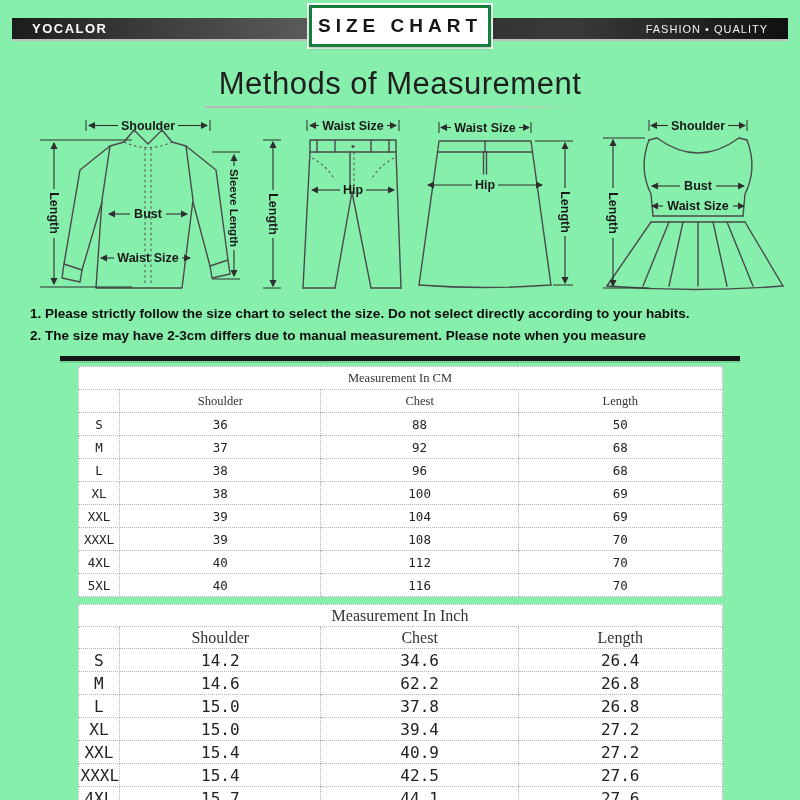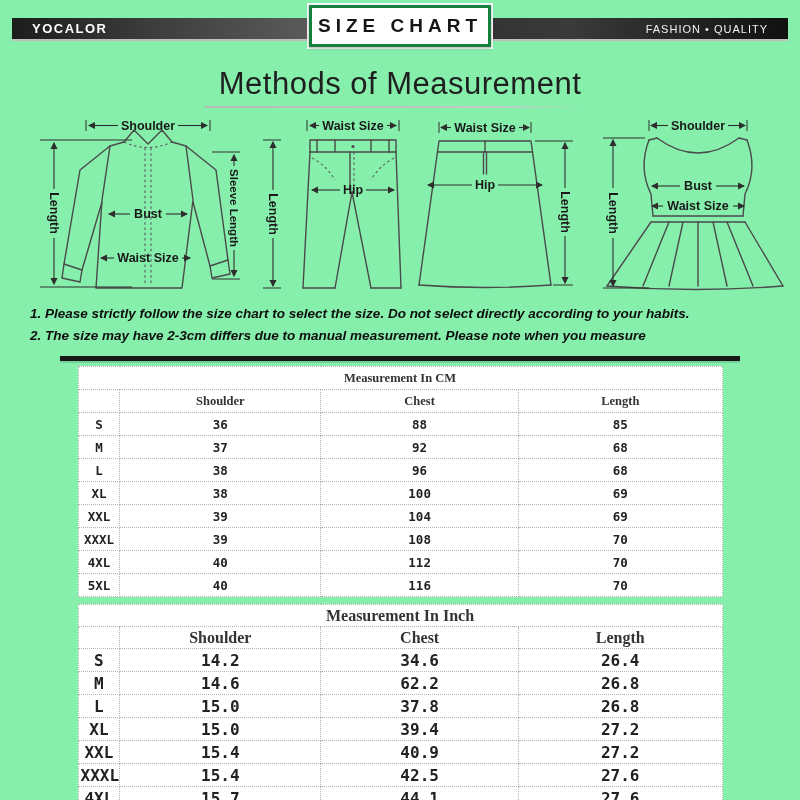--- a/index.html
+++ b/index.html
@@ -24,27 +24,27 @@
           background:linear-gradient(90deg,#b9b9b9,#c6c6c6 75%,rgba(200,200,200,0));}
   
   .diagrams{display:flex;justify-content:space-between;margin:8px 14px 0 14px;height:181px;}
   .g{stroke:#4a4a4a;fill:none;stroke-width:1.4;stroke-linejoin:round;stroke-linecap:round;}
   .gd{stroke:#5a5a5a;fill:none;stroke-width:1.1;stroke-dasharray:2.5 2.8;}
   .dim{stroke:#2e2e2e;stroke-width:1.1;fill:none;}
   .tick{stroke:#2e2e2e;stroke-width:1;}
   .lbl{font:700 12.5px "Liberation Sans",sans-serif;fill:#1a1a1a;}
   .lbl.sm{font-size:11.5px;}
   
-  .notes{margin:6px 0 0 30px;font-size:13.5px;font-weight:bold;color:#0e0e0e;line-height:22px;font-style:italic;}
+  .notes{margin:6px 0 0 30px;font-size:13.5px;font-weight:bold;color:#0e0e0e;line-height:22px;}
   
   .table-rule{width:680px;height:5px;background:#171717;margin:9px auto 0 auto;
           box-shadow:0 2px 0 rgba(0,0,0,.12);}
   .tables{width:645px;margin:5px auto 0 auto;}
   table.size-table{width:100%;border-collapse:collapse;background:#fff;table-layout:fixed;
-          font-family:"DejaVu Sans Mono","Liberation Mono",monospace;font-weight:bold;color:#222;}
+          font-family:"DejaVu Sans Mono","Liberation Mono",monospace;font-weight:normal;color:#222;}
   table.size-table td{border:1px dotted #b3b3b3;text-align:center;overflow:hidden;}
   table.cm{margin-bottom:7px;}
   table.cm td{font-size:12.5px;padding:3.5px 2px;}
   table.inch td{font-size:16px;padding:1.5px 2px;}
   td.t-title{font-family:"Liberation Serif",serif;font-size:15px;color:#333;padding:5px 2px;}
   td.t-head{font-family:"Liberation Serif",serif;font-size:14px;color:#333;}
 </style>
 </head>
 <body>
 
@@ -229,21 +229,21 @@
           <tr>
             <td class="t-head"></td>
             <td class="t-head">Shoulder</td>
             <td class="t-head">Chest</td>
             <td class="t-head">Length</td>
           </tr>
           <tr>
             <td>S</td>
             <td>36</td>
             <td>88</td>
-            <td>85</td>
+            <td>50</td>
           </tr>
           <tr>
             <td>M</td>
             <td>37</td>
             <td>92</td>
             <td>68</td>
           </tr>
           <tr>
             <td>L</td>
             <td>38</td>

